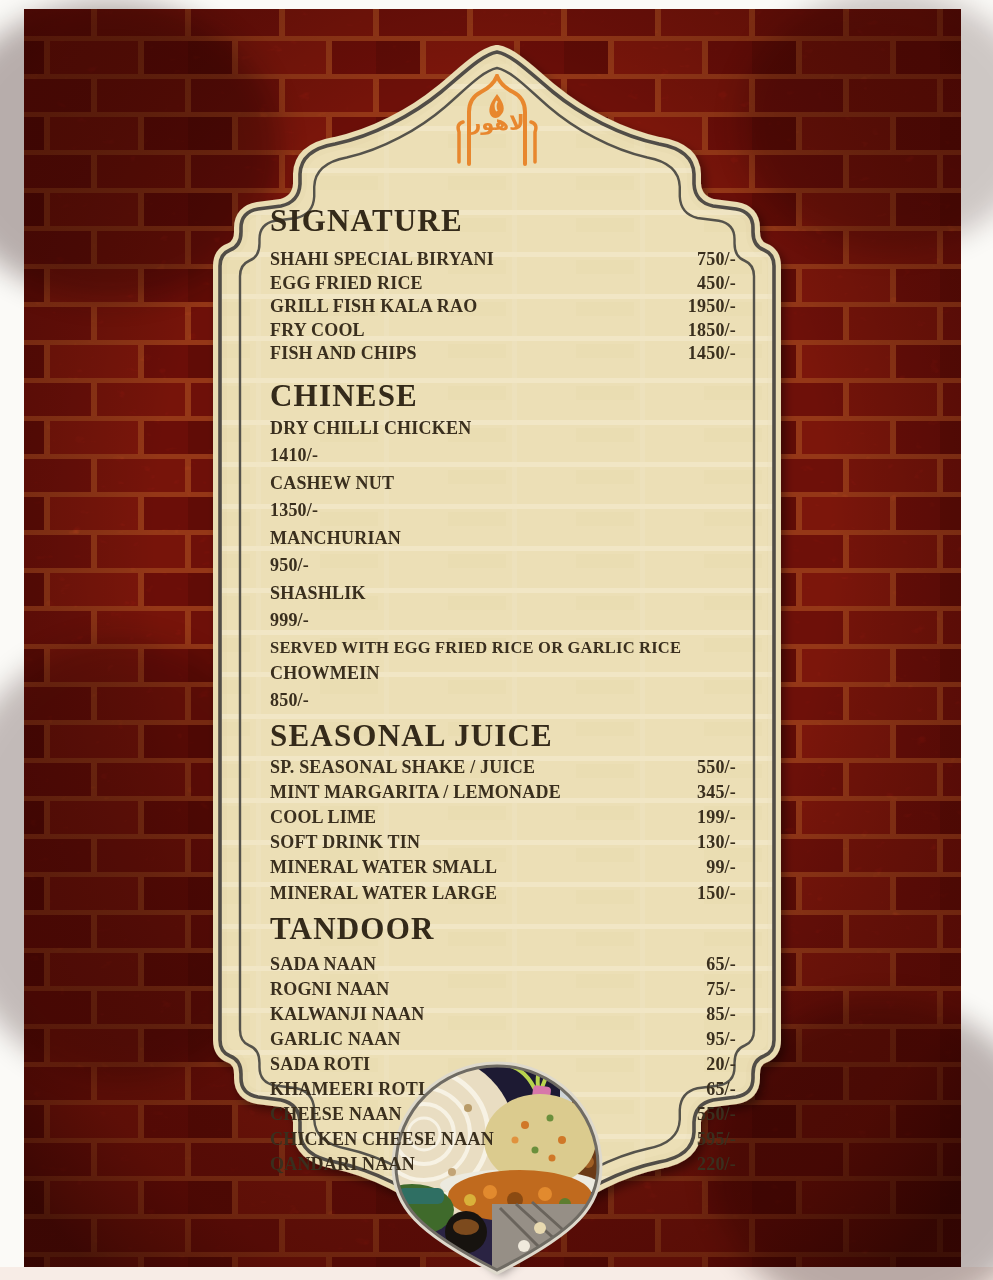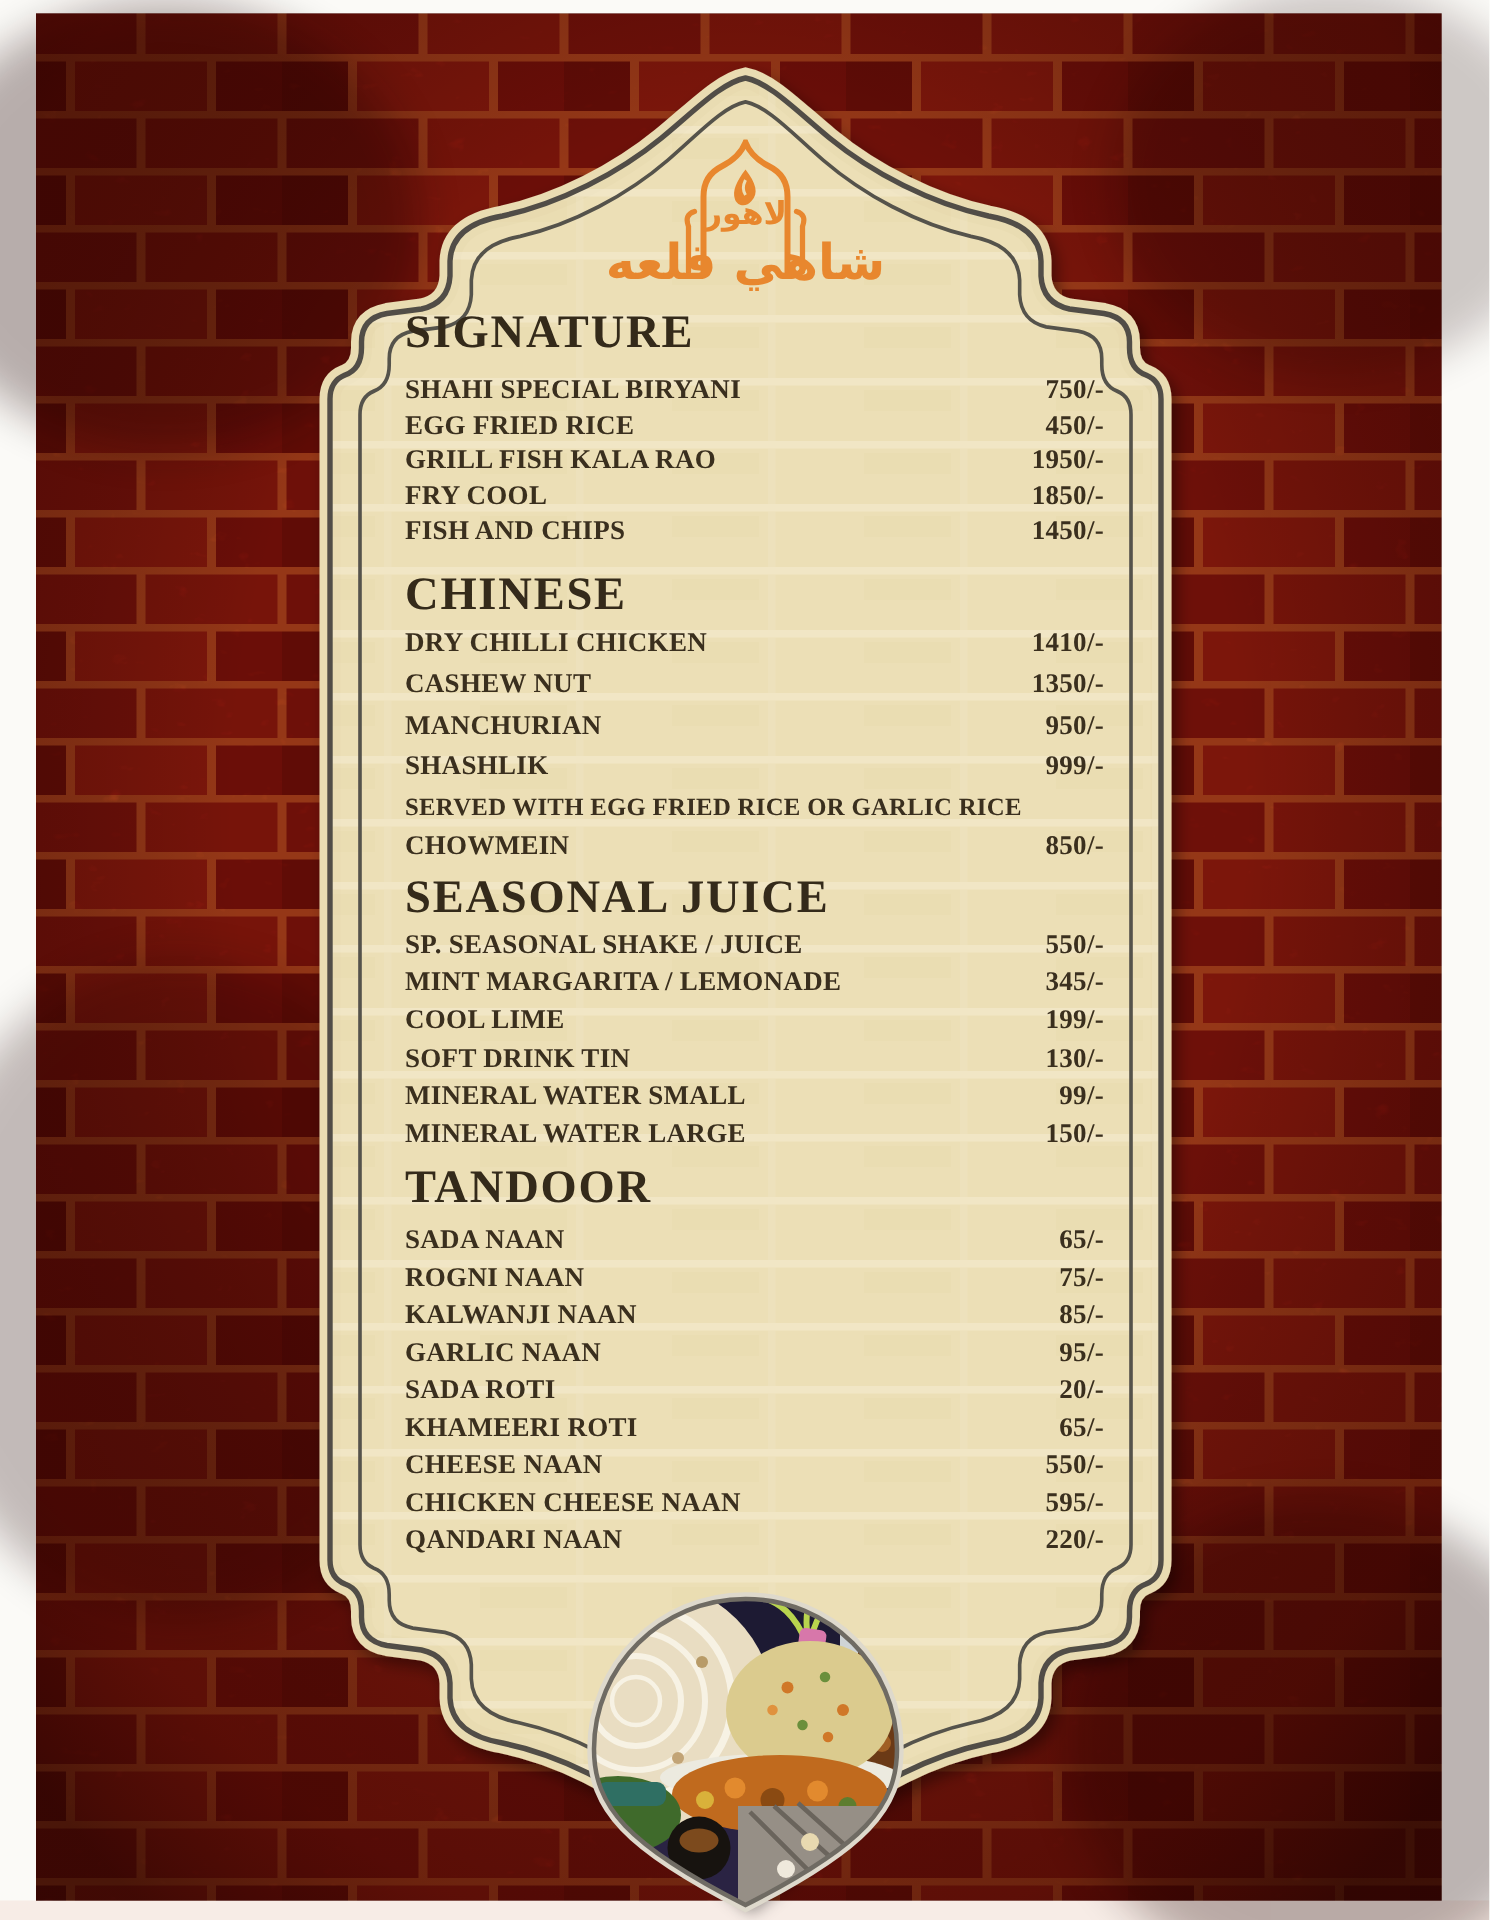--- a/index.html
+++ b/index.html
@@ -2,21 +2,21 @@
 <html><head>
 <meta charset="utf-8">
 <style>
   html,body{margin:0;padding:0;}
   .page{
     position:relative; width:993px; height:1280px; overflow:hidden;
     background:#fbfaf7; font-family:"Liberation Serif", serif;
   }
   .bg-art{position:absolute; left:0; top:0;}
   
-  .logo{position:absolute; left:377px; top:93px; width:240px; text-align:center; color:#e8872e; z-index:5;}
+  .logo{position:absolute; left:377px; top:74px; width:240px; text-align:center; color:#e8872e; z-index:5;}
   .dome{display:block; margin:0 auto;}
   .logo-line1{
     direction:rtl; font-family:"DejaVu Sans", sans-serif; font-weight:bold;
     font-size:21px; line-height:22px; margin-top:-54px; position:relative; z-index:2;
   }
   .logo-line2{
     direction:rtl; font-family:"DejaVu Sans", sans-serif; font-weight:bold;
     font-size:33px; line-height:36px; margin-top:4px; letter-spacing:1px; position:relative; z-index:2;
   }
   
@@ -29,21 +29,21 @@
   }
   .sec-0 .sec-title{margin-bottom:10px;}
   .sec-1 .sec-title{margin-bottom:2px;}
   .sec-2 .sec-title{margin-bottom:2px;}
   .sec-3 .sec-title{margin-bottom:6px;}
   .sec-1{margin-top:13px;}
   .sec-2{margin-top:4px;}
   .sec-3{margin-top:6px;}
   .row{display:flex; justify-content:space-between; align-items:flex-start; font-size:18px; letter-spacing:.2px;}
   .sec-0 .row{line-height:23.5px;}
-  .sec-1 .row{line-height:27.5px;}
+  .sec-1 .row{line-height:27.5px;flex-direction:column;}
   .sec-2 .row{line-height:25.2px;}
   .sec-3 .row{line-height:25px;}
   .pr{font-variant-numeric:tabular-nums; white-space:nowrap;}
   .note{font-size:16.5px; line-height:25px; letter-spacing:.2px; color:#3a2f1e;}
 </style>
 </head>
 <body>
 
 <div class="page">
 
@@ -190,21 +190,20 @@
   </svg>
 
   <div class="logo">
     <svg class="dome" width="84" height="92" viewBox="0 0 84 92">
       <path d="M 14 90 L 14 38 Q 14 24 26 18 Q 38 12 42 2 Q 46 12 58 18 Q 70 24 70 38 L 70 90" stroke="#e8872e" stroke-width="4" fill="none" stroke-linecap="round"></path>
       <path d="M 4 58 Q 1 50 8 48 M 4 58 L 4 88 M 80 58 Q 83 50 76 48 M 80 58 L 80 88" stroke="#e8872e" stroke-width="3.5" fill="none" stroke-linecap="round"></path>
       <path d="M 42 20 C 49 29 51 36 46 41 C 43 45 37 45 35 40 C 33 34 36 28 42 20 Z" fill="#e8872e"></path>
       <path d="M 42 27 C 40 31 40 34 42 37" stroke="#ecdfb6" stroke-width="2" fill="none"></path>
     </svg>
     <div class="logo-line1">لاهور</div>
-    <div class="logo-line2">شاهي قلعه</div>
   </div>
 
   <div class="menu-box">
       <div class="section sec-0">
         <div class="sec-title">SIGNATURE</div>
         <div class="row">
           <span class="nm">SHAHI SPECIAL BIRYANI</span>
           <span class="pr">750/-</span>
         </div>
         <div class="row">

